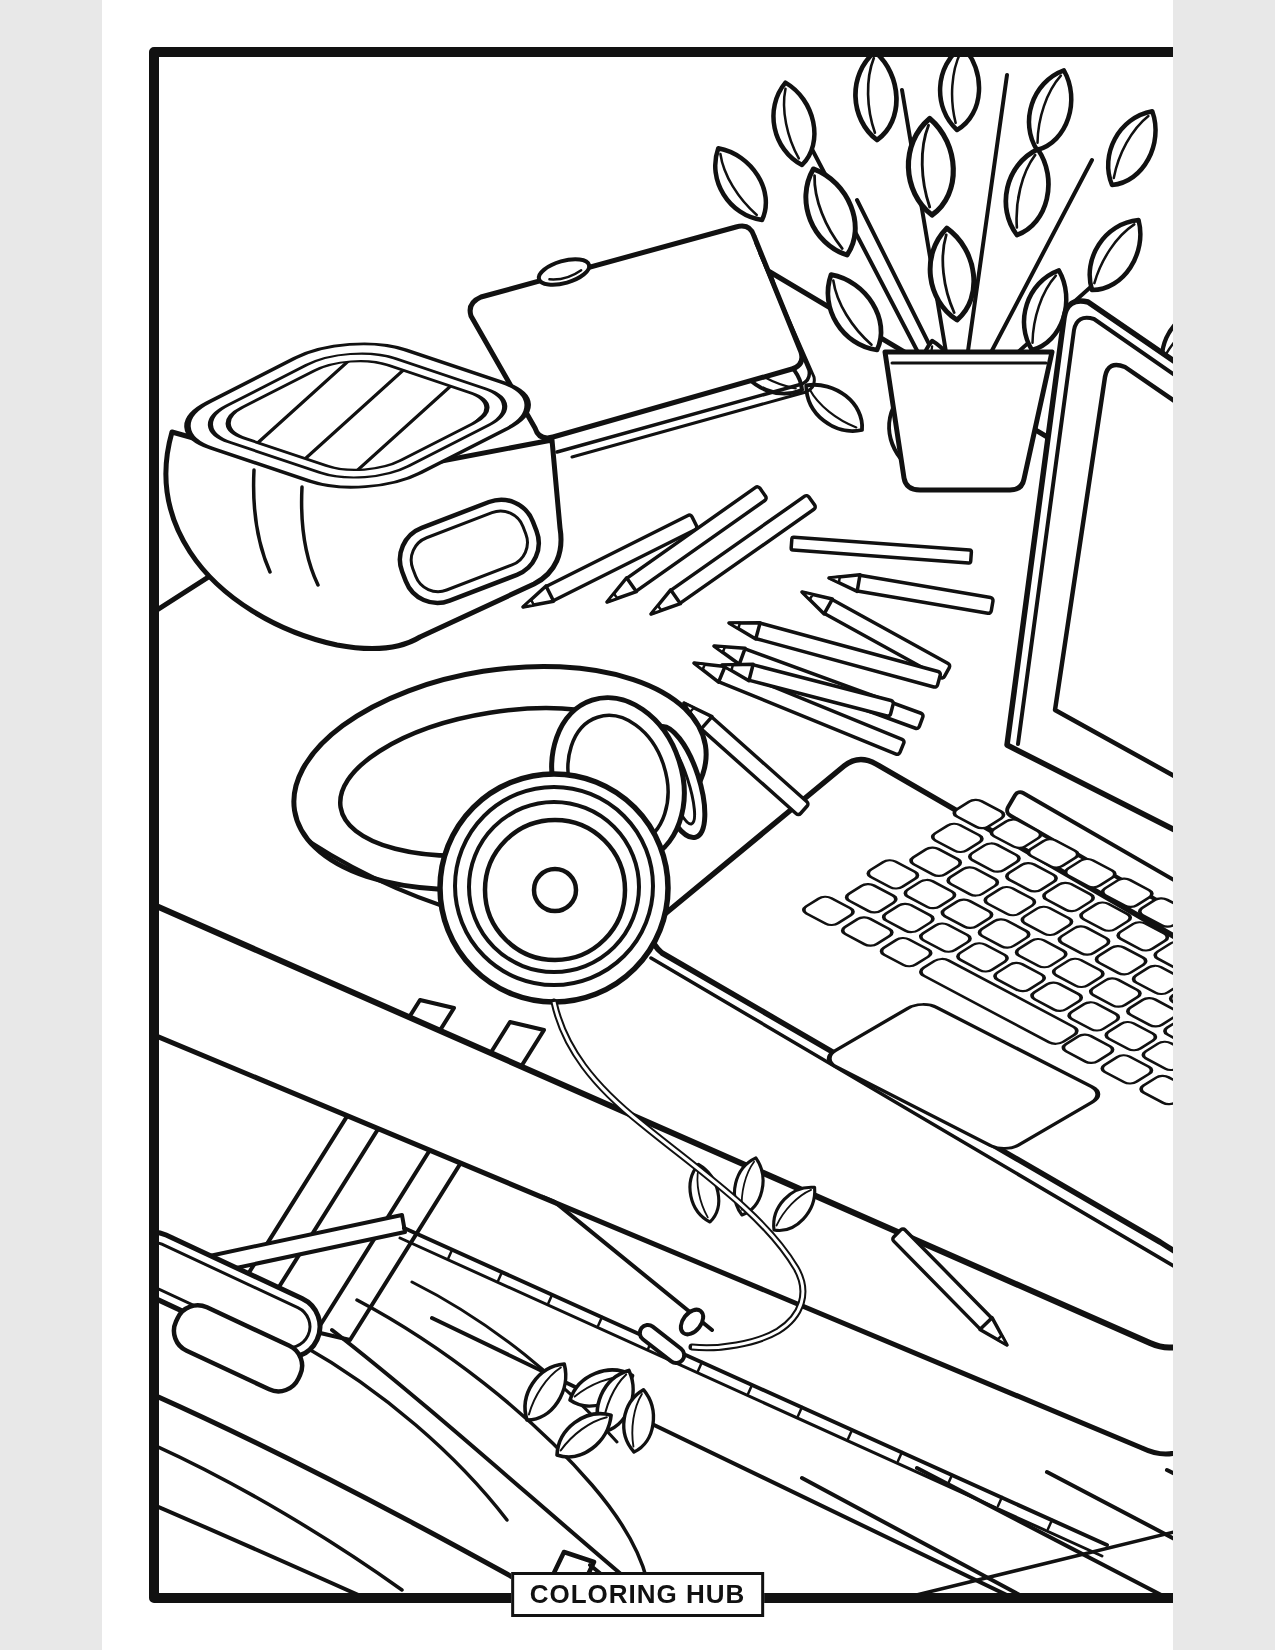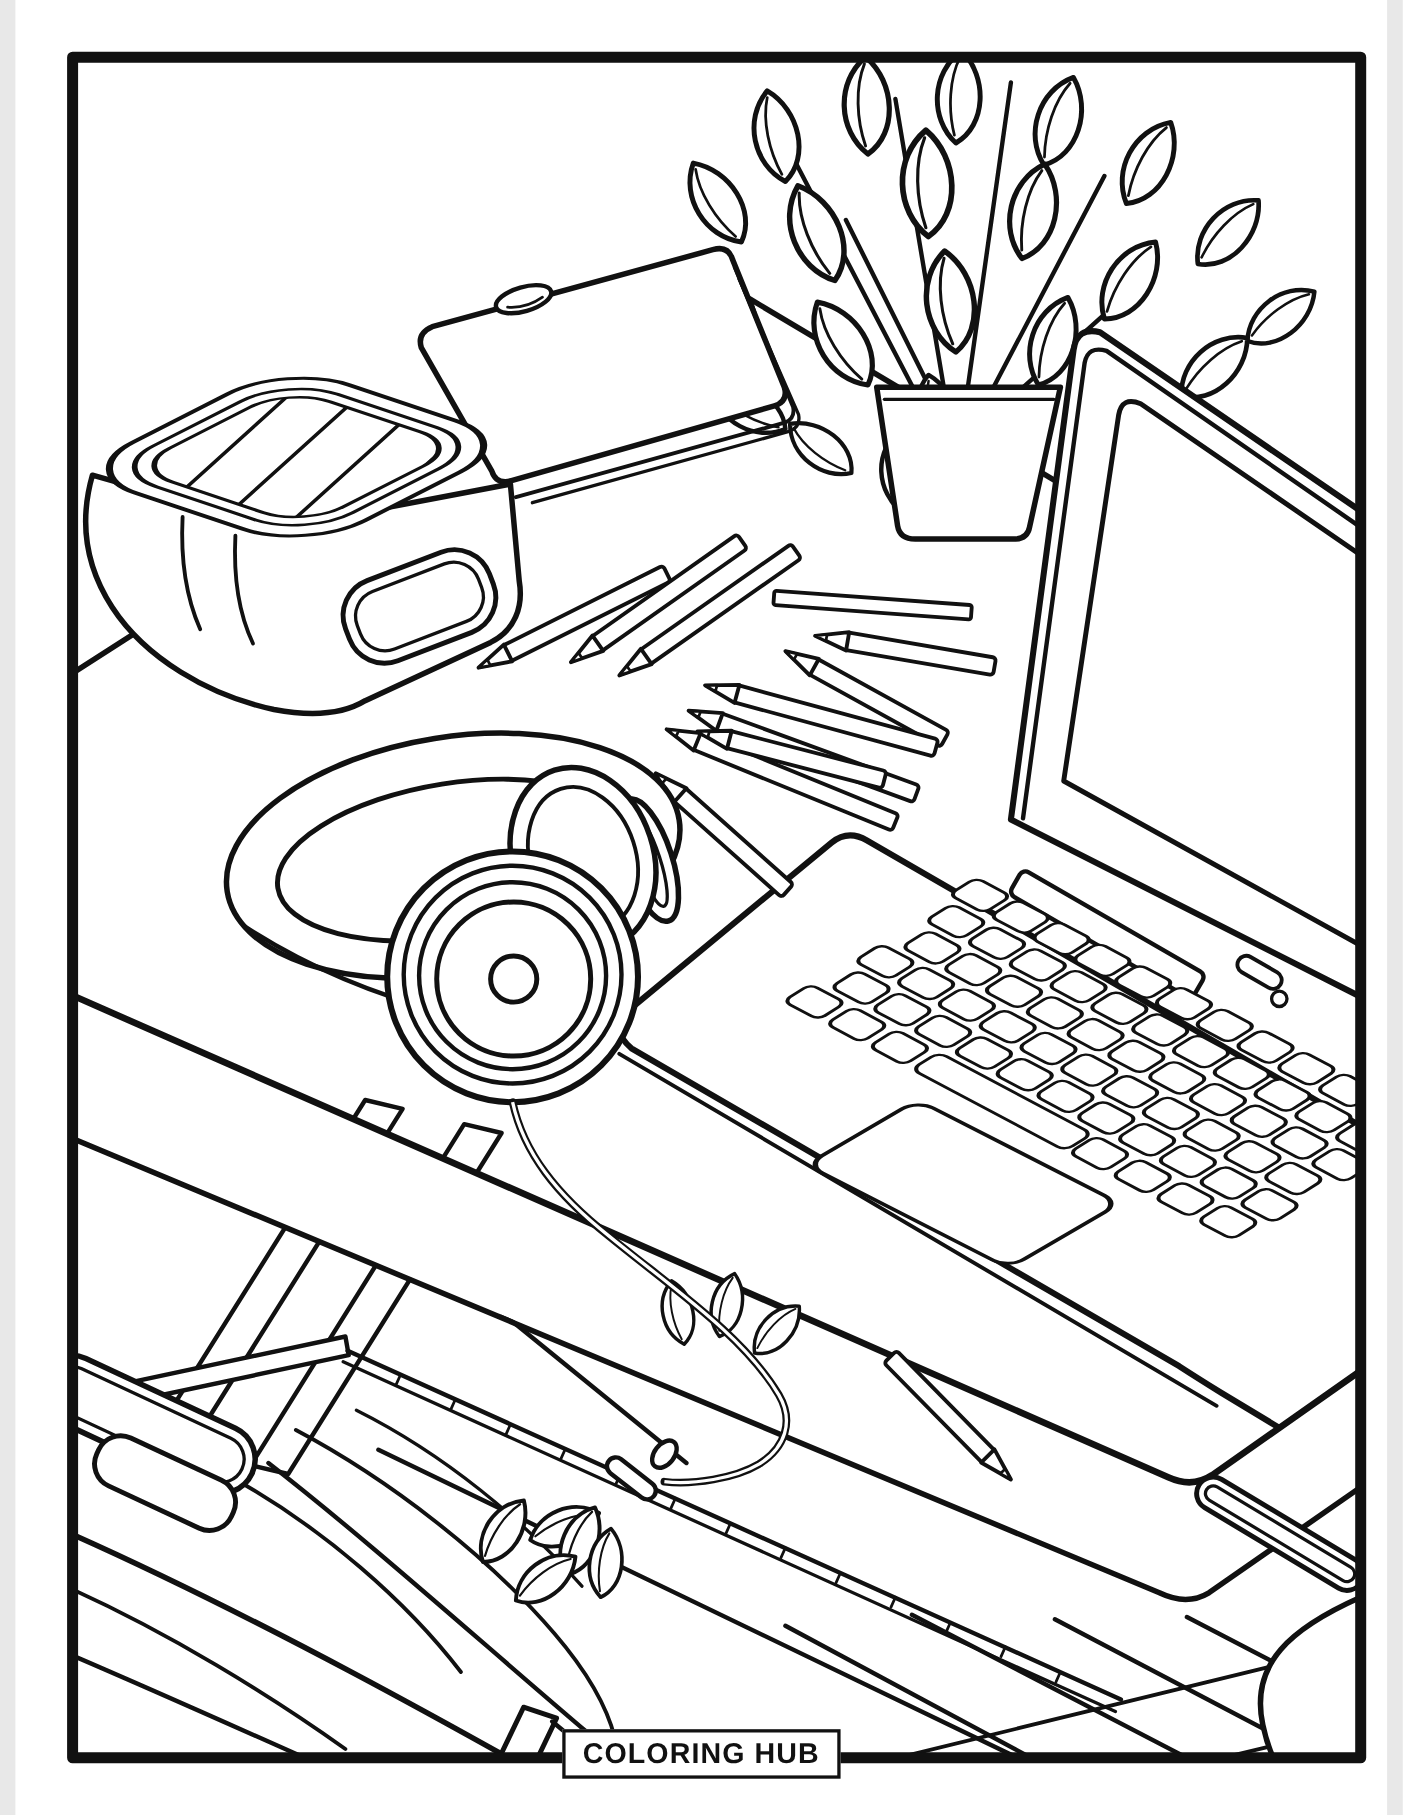--- a/index.html
+++ b/index.html
@@ -1,18 +1,18 @@
 <!DOCTYPE html>
 <html style="--line-color: #111111; --bg-color: #ffffff;"><head>
 <meta charset="utf-8">
 <style>
   :root { --line-color:#000000; --bg-color:#ffffff; }
   html,body { margin:0; padding:0; background:#e8e8e8; }
   .page {
-    position:relative; width:1247px; height:1650px;
+    position:relative; width:1071px; height:1650px;
     background:var(--bg-color,#fff); overflow:hidden; margin:0 auto;
     font-family:"Liberation Sans", sans-serif;
   }
   svg .ln { stroke:var(--line-color,#000); fill:none; stroke-linecap:round; stroke-linejoin:round; }
   svg .fw { fill:var(--bg-color,#fff); }
   .footer-label {
     position:absolute; left:50%; top:1572px; transform:translateX(-50%);
     background:var(--bg-color,#fff); border:3px solid var(--line-color,#000);
     padding:4px 16px; font-weight:bold; font-size:26px; letter-spacing:1px;
     color:var(--line-color,#000); white-space:nowrap;

